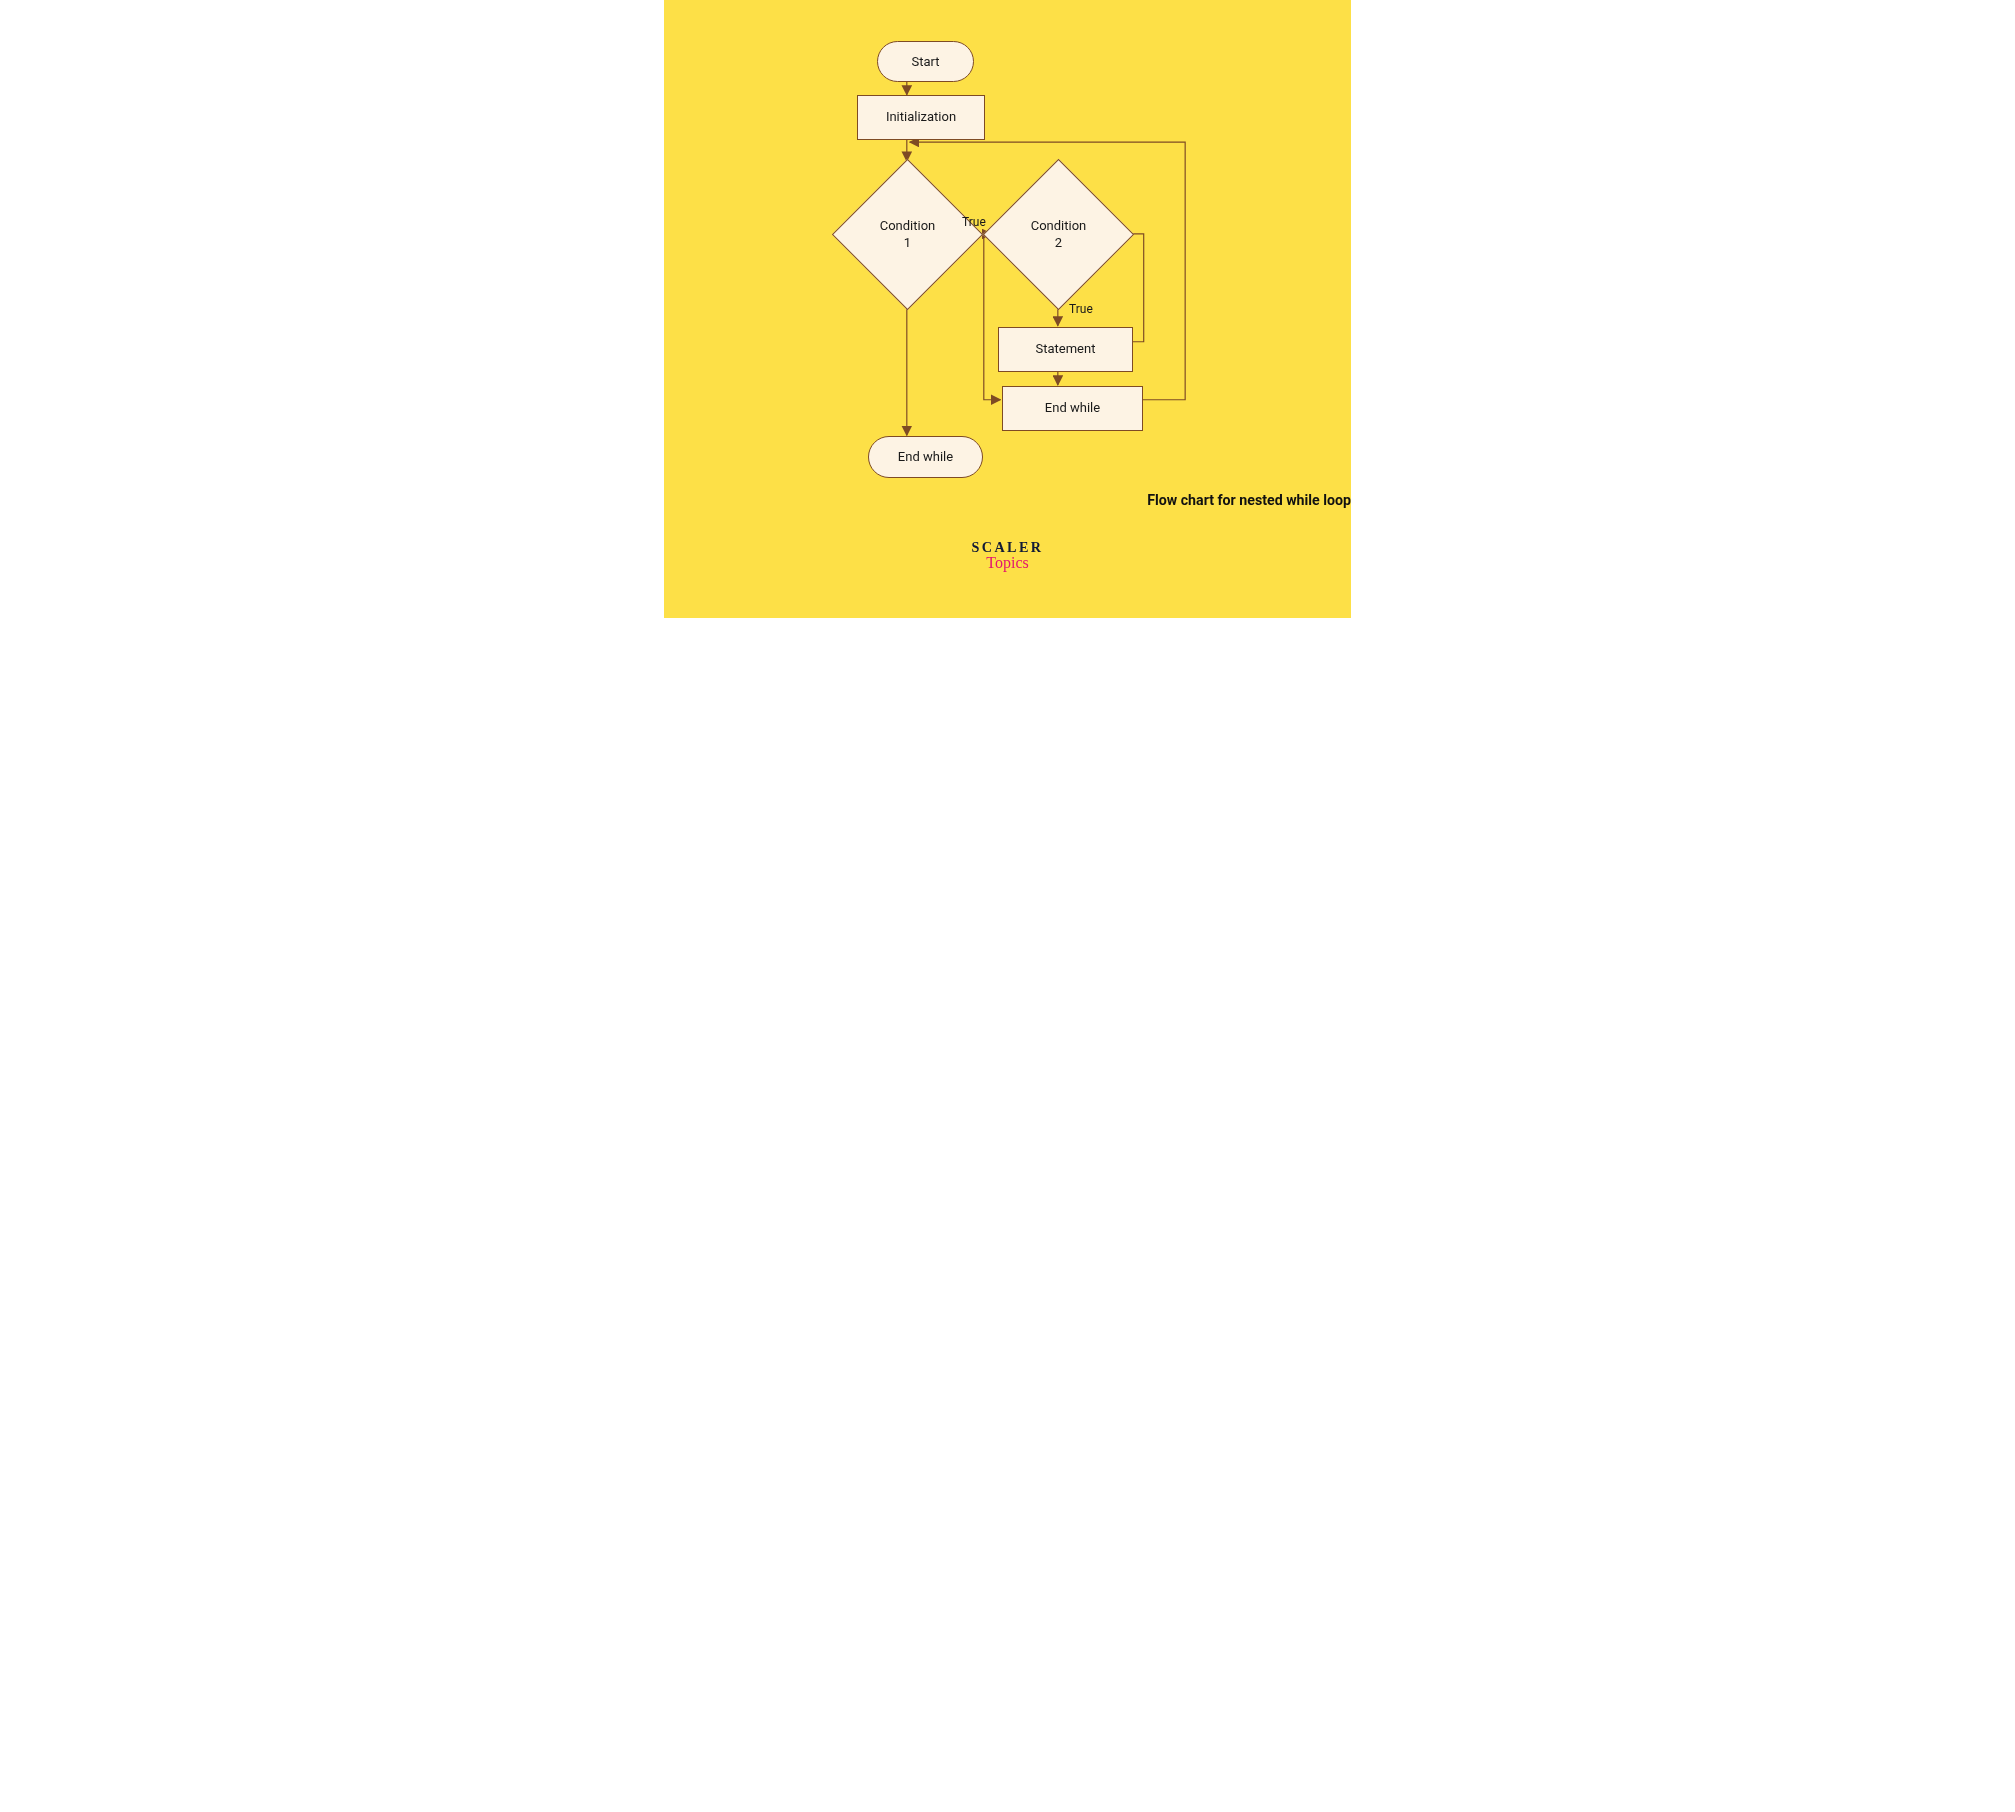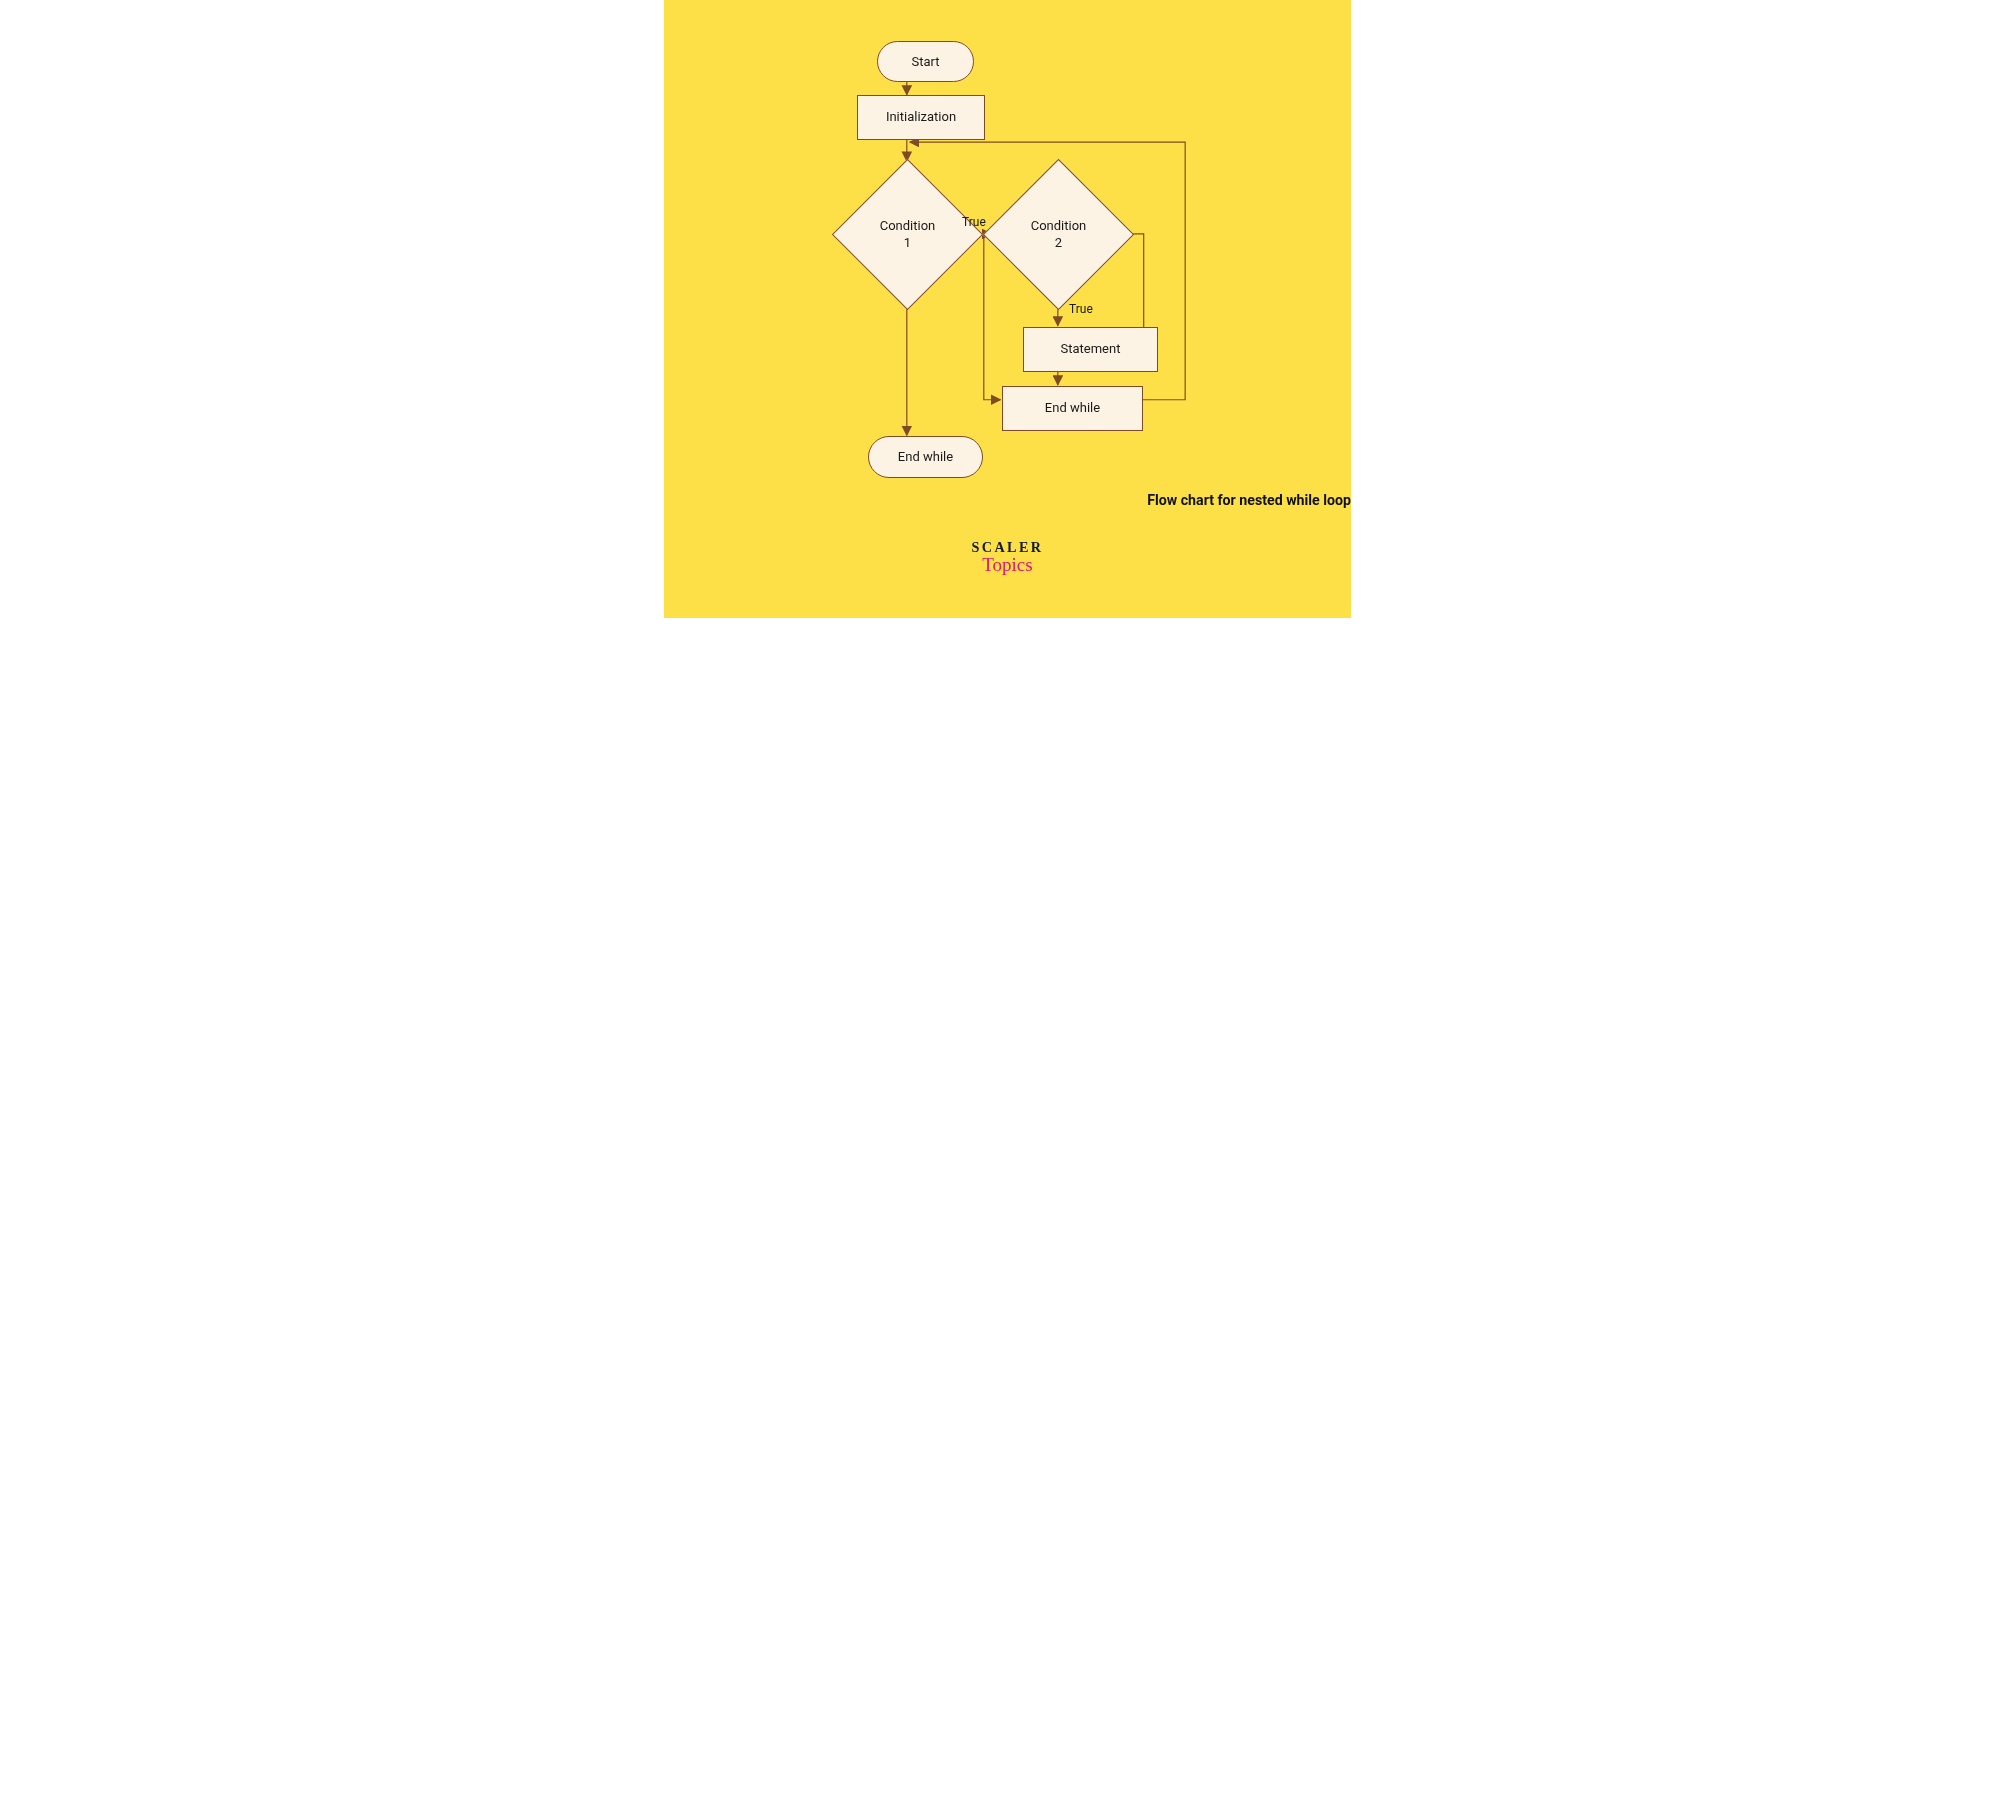--- a/index.html
+++ b/index.html
@@ -12,21 +12,21 @@
   .diamond .db{position:absolute;inset:0;transform:rotate(45deg);
                background:#FDF3E4;border:0.9px solid #7E4B24;}
   .diamond .dl{position:absolute;inset:0;display:flex;align-items:center;justify-content:center;
                color:#1a1a1a;font-size:13px;line-height:1.25;text-align:center;padding:0 4.7px;}
   .edge-label{position:absolute;font-size:12px;color:#1a1a1a;}
   svg.wires{position:absolute;inset:0;pointer-events:none;}
   .wire{stroke:#7E4B24;stroke-width:2;fill:none;}
   .caption{position:absolute;color:#111;font-weight:700;font-size:14.2px;left:0;right:0;text-align:right;}
   .logo{position:absolute;left:0;right:0;text-align:center;}
   .logo .l1{font-family:Georgia,'Times New Roman',serif;font-weight:700;letter-spacing:2.4px;color:#111a36;font-size:14.2px;}
-  .logo .l2{font-family:"Brush Script MT","Segoe Script","Comic Sans MS",cursive;color:#e3176f;font-size:19px;margin-top:-2.4px;}
+  .logo .l2{font-family:"Brush Script MT","Segoe Script","Comic Sans MS",cursive;color:#e3176f;font-size:16px;margin-top:-2.4px;}
 </style>
 </head>
 <body>
 
 <div class="stage">
 
   <svg class="wires" viewBox="0 0 1160 1042">
     <defs>
       <marker id="ah" viewBox="0 0 10 10" refX="9" refY="5" markerWidth="9" markerHeight="9" orient="auto">
         <path d="M0,0 L10,5 L0,10 Z" fill="#7E4B24"></path>
@@ -69,21 +69,21 @@
   </div>
 
   <div class="diamond" style="left:341px;top:181px;">
     <div class="db"></div>
     <div class="dl">
         <span style="white-space:pre-line;">Condition
 2</span>
       </div>
   </div>
 
-  <div class="node proc" style="left:359px;top:327px;width:107px;height:28.4px;align-items:center;">
+  <div class="node proc" style="left:334px;top:327px;width:107px;height:28.4px;align-items:center;">
     <span>Statement</span>
   </div>
 
   <div class="node proc" style="left:338px;top:386px;width:113px;height:28.4px;">
     <span>End while</span>
   </div>
 
   <div class="node term" style="left:204px;top:436px;width:77px;height:28.4px;">
     <span>End while</span>
   </div>

